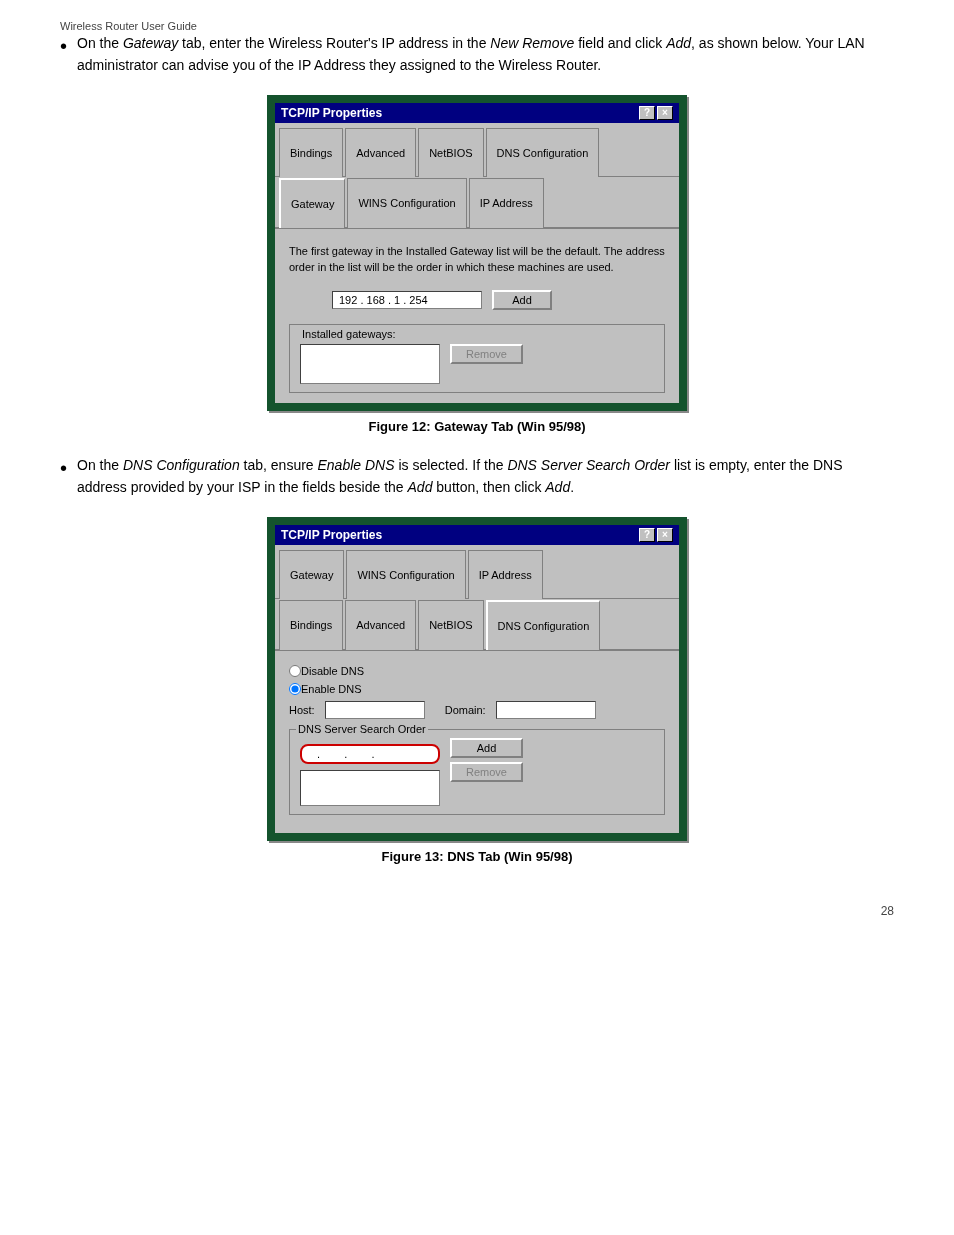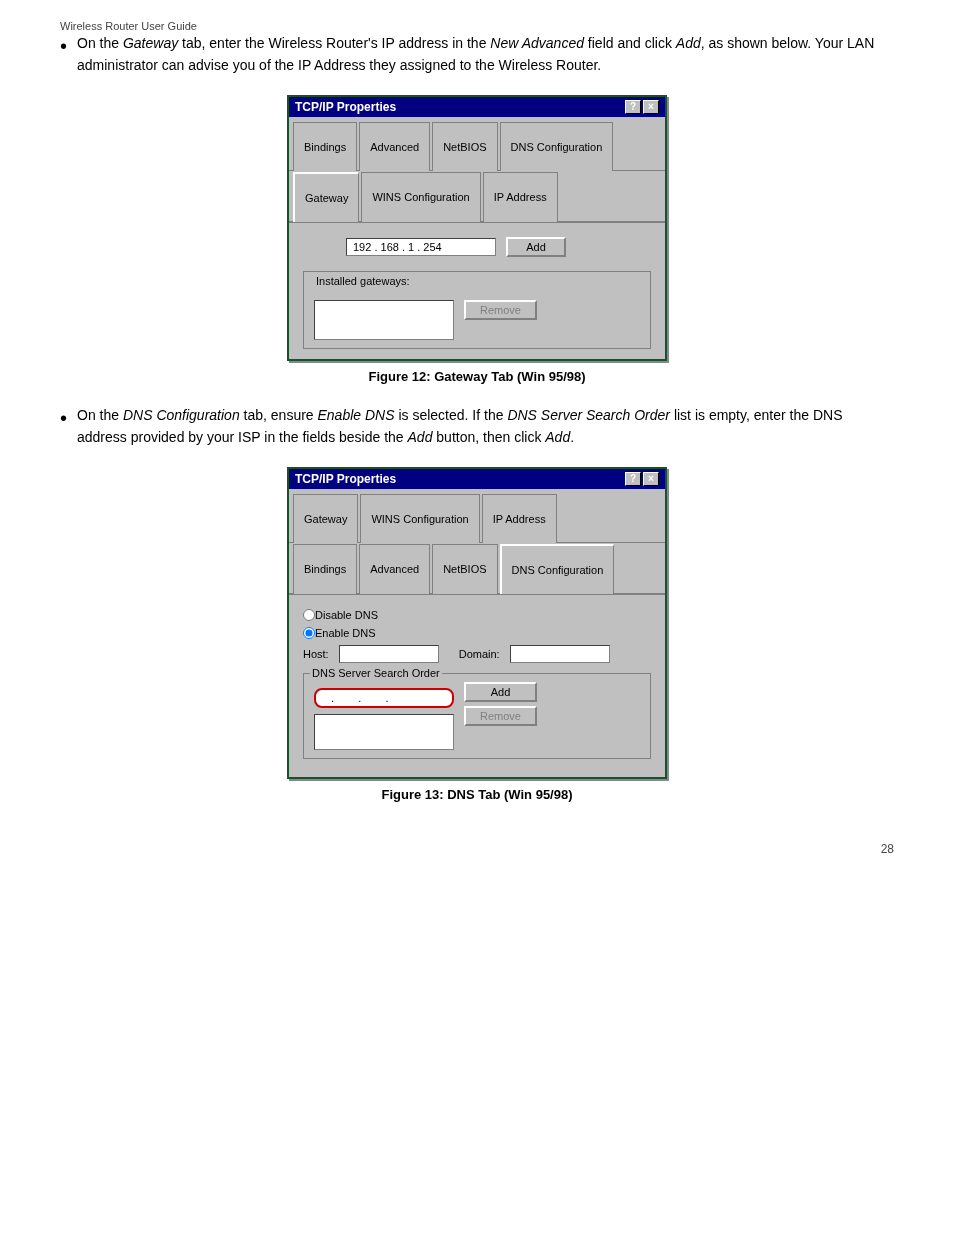--- a/index.html
+++ b/index.html
@@ -43,23 +43,23 @@
     }
     .figure-caption {
       font-size: 13px;
       font-weight: bold;
       text-align: right;
       margin-top: 8px;
     }
 
     
     .win-dialog {
-      border: 2px solid #14532d;
+      border: 8px solid #14532d;
       background: #be185d;
-      width: 380px;
+      width: 420px;
       font-family: 'MS Sans Serif', Arial, sans-serif;
       font-size: 11px;
       box-shadow: 2px 2px 0px #888;
     }
     .win-titlebar {
       background: #000080;
       color: #ffffff;
       font-size: 12px;
       font-weight: bold;
       padding: 3px 6px;
@@ -164,21 +164,21 @@
     .win-button:disabled {
       color: #808080;
     }
     .win-group-box {
       border: 1px solid #808080;
       padding: 6px 10px 8px 10px;
       margin-top: 4px;
     }
     .win-group-label {
       font-size: 11px;
-      margin-bottom: 10px;
+      margin-bottom: 1px;
       position: relative;
       top: -3px;
       background: #c0c0c0;
       padding: 0 2px;
       display: inline-block;
     }
     .win-listbox {
       background: #ffffff;
       border: 1px solid #808080;
       border-top-color: #404040;
@@ -262,21 +262,21 @@
     }
   </style>
 </head>
 <body>
 
 <div class="page-header">Wireless Router User Guide</div>
 
 <div class="bullet-item">
   <span class="bullet-dot">•</span>
   <span class="bullet-text">
-    On the <em>Gateway</em> tab, enter the Wireless Router's IP address in the <em>New Advanced</em> field and click <em>Add</em>, as shown below. Your LAN administrator can advise you of the IP Address they assigned to the Wireless Router.
+    On the <em>Gateway</em> tab, enter the Wireless Router's IP address in the <em>New Remove</em> field and click <em>Add</em>, as shown below. Your LAN administrator can advise you of the IP Address they assigned to the Wireless Router.
   </span>
 </div>
 
 <div class="figure-container">
   <div class="win-dialog">
 
     <div class="win-titlebar">
       <span class="win-titlebar-title">TCP/IP Properties</span>
       <div class="win-titlebar-buttons">
         <div class="win-btn-small">?</div>
@@ -291,20 +291,21 @@
       <div class="win-tab">DNS Configuration</div>
     </div>
 
     <div class="win-tab-row2">
       <div class="win-tab active">Gateway</div>
       <div class="win-tab">WINS Configuration</div>
       <div class="win-tab">IP Address</div>
     </div>
 
     <div class="win-content">
+      <div class="win-text-info">The first gateway in the Installed Gateway list will be the default. The address order in the list will be the order in which these machines are used.</div>
       <div class="win-input-row">
         <input class="win-input-ip" type="text" value="192 . 168 . 1 . 254" readonly="" style="">
         <button class="win-button">Add</button>
       </div>
       <div class="win-group-box">
         <span class="win-group-label">Installed gateways:</span>
         <div style="display:flex; align-items:flex-start; gap:10px;">
           <div class="win-listbox"></div>
           <button class="win-button" disabled="">Remove</button>
         </div>

